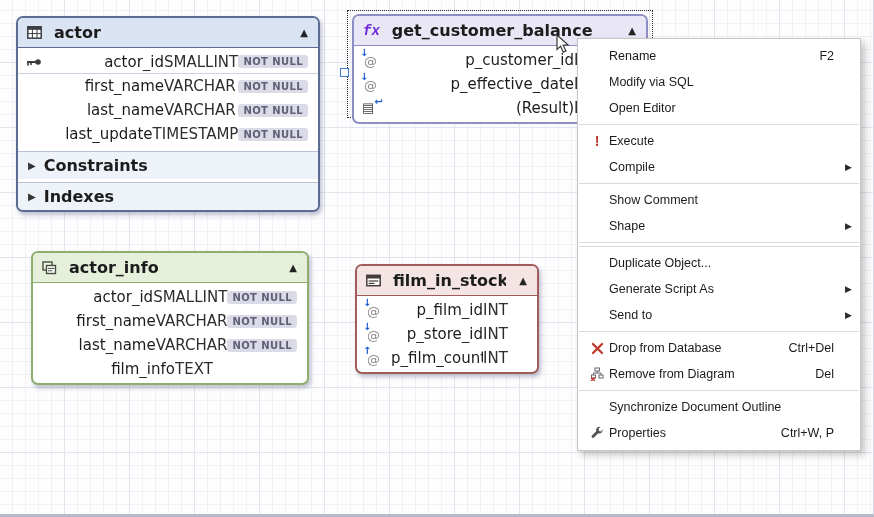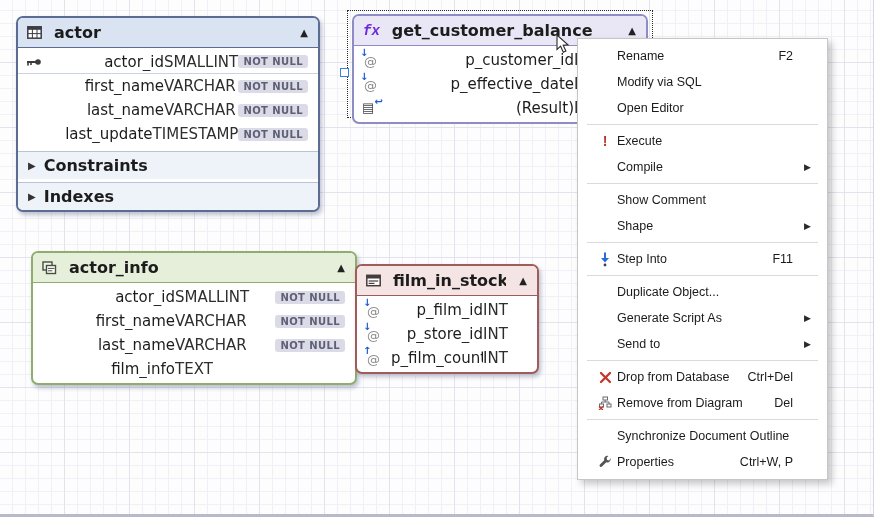--- a/index.html
+++ b/index.html
@@ -38,43 +38,43 @@
   .section:last-child{ border-radius:0 0 5px 5px;}
   .tri{ font-size:10px; color:#333;}
 
   
   .e-actor .cname{ width:112px;} .e-actor .ctype{ flex:1;}
   .e-view  .cname{ width:108px;} .e-view  .ctype{ flex:1;}
   .e-proc  .cname{ flex:1;} .e-proc .ctype{ width:44px;}
   .e-func  .cname{ flex:1;} .e-func .ctype{ width:62px;}
 
   .e-actor{ --bc:#5b6b91; --hb:#d9e3f1; left:16px; top:16px; width:304px;}
-  .e-view { --bc:#8fae6d; --hb:#e5efd9; left:31px; top:251px; width:326px;}
+  .e-view { --bc:#8fae6d; --hb:#e5efd9; left:31px; top:251px; width:278px;}
   .e-proc { --bc:#a05b5b; --hb:#f5e4e4; left:355px; top:264px; width:184px;}
   .e-func { --bc:#8d8cc4; --hb:#e9e7f5; left:352px; top:14px; width:296px; box-shadow:none;}
 
   .sel-rect{ position:absolute; left:347px; top:10px; width:306px; height:108px;
              border:1px dotted #2a2a2a; pointer-events:none;}
   .sel-handle{ position:absolute; left:340px; top:68px; width:9px; height:9px;
                background:#fff; border:1px solid #3d7edb;}
 
   
   .pwrap{ position:relative; display:inline-block; width:17px; height:17px;}
   .pat{ color:#8b8b8b; font-size:13px; position:absolute; left:2px; top:2px;}
   .parrow{ position:absolute; left:-2px; top:-5px; color:#1f5bcf; font-size:10px; font-weight:bold;}
   .rwrap{ position:relative; display:inline-block; width:17px; height:16px;}
   .rdoc{ color:#3f3f46; font-size:13px; position:absolute; left:0; top:0;}
   .rarr{ position:absolute; right:-4px; top:-4px; color:#1f5bcf; font-size:10px; font-weight:bold;}
   .fxg{ font-family:Liberation Mono, monospace; font-style:italic; font-weight:bold; color:#6d28d9; font-size:14px;}
 
   
-  .menu{ position:absolute; left:577px; top:38px; width:251px; background:#fff;
+  .menu{ position:absolute; left:577px; top:38px; width:284px; background:#fff;
          border:1px solid #c6c6c6; box-shadow:4px 4px 7px rgba(0,0,0,.22);
          font-family:"Liberation Sans", sans-serif; font-size:12.5px; color:#1b1b1b;
-         padding:4px 8px; list-style:none; z-index:50;}
+         padding:4px 0; list-style:none; z-index:50;}
   .mi{ display:flex; align-items:center; height:26px; padding:0 8px 0 7px; cursor:default;}
   .mi .ic{ width:24px; flex:none; display:flex; align-items:center; justify-content:center;}
   .mi .lbl{ white-space:nowrap;}
   .mi .sc{ margin-left:auto; padding-right:6px; white-space:nowrap;}
   .mi .sub{ width:12px; flex:none; font-size:9px; color:#2a2a2a; text-align:right;}
   .msep{ border-top:1px solid #dadade; margin:3px 1px;}
   .mi-exec{ color:#b8382c; font-weight:bold; font-size:14px;}
 
   .cursor{ position:absolute; left:556px; top:34px; z-index:99; pointer-events:none;}
 </style>
@@ -302,32 +302,20 @@
       <span class="sc"></span>
       <span class="sub"></span>
   </li>
   <li class="mi">
     <span class="ic"></span>
       <span class="lbl">Shape</span>
       <span class="sc"></span>
     <span class="sub">▶</span>
   </li>
   <li class="msep"></li>
-  <li class="mi">
-    <span class="ic">
-        <svg width="12" height="15" viewBox="0 0 12 15">
-          <rect x="5" y="0.5" width="2" height="5.5" fill="#2b6cd4"></rect>
-          <polygon points="2,6 10,6 6,10.5" fill="#2b6cd4"></polygon>
-          <circle cx="6" cy="13" r="1.4" fill="#3f3f46"></circle>
-        </svg>
-      </span>
-    <span class="lbl">Step Into</span>
-    <span class="sc">F11</span>
-      <span class="sub"></span>
-  </li>
   <li class="msep"></li>
   <li class="mi">
     <span class="ic"></span>
       <span class="lbl">Duplicate Object...</span>
       <span class="sc"></span>
       <span class="sub"></span>
   </li>
   <li class="mi">
     <span class="ic"></span>
       <span class="lbl">Generate Script As</span>

